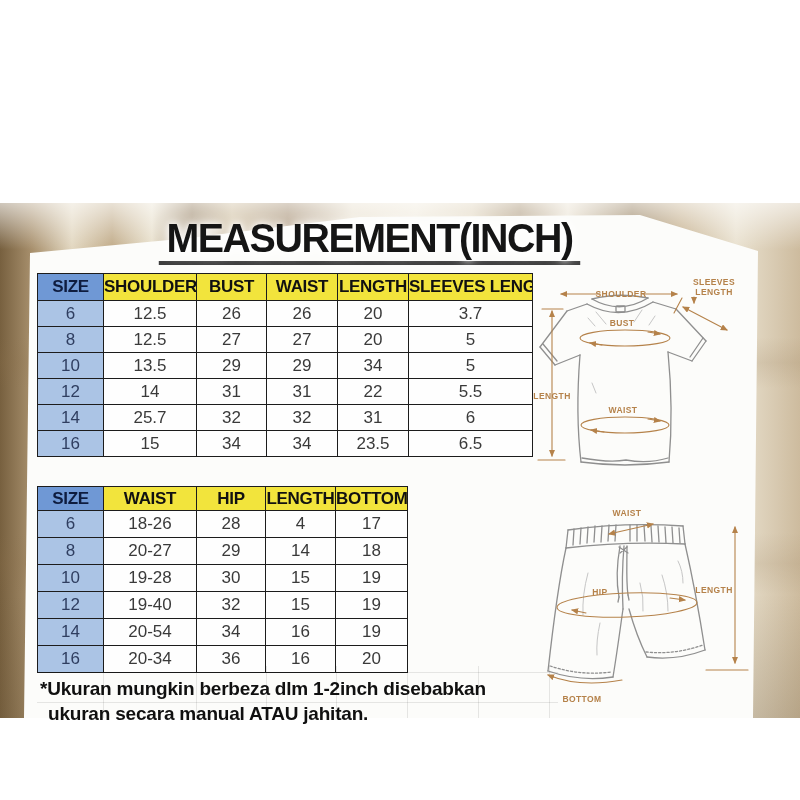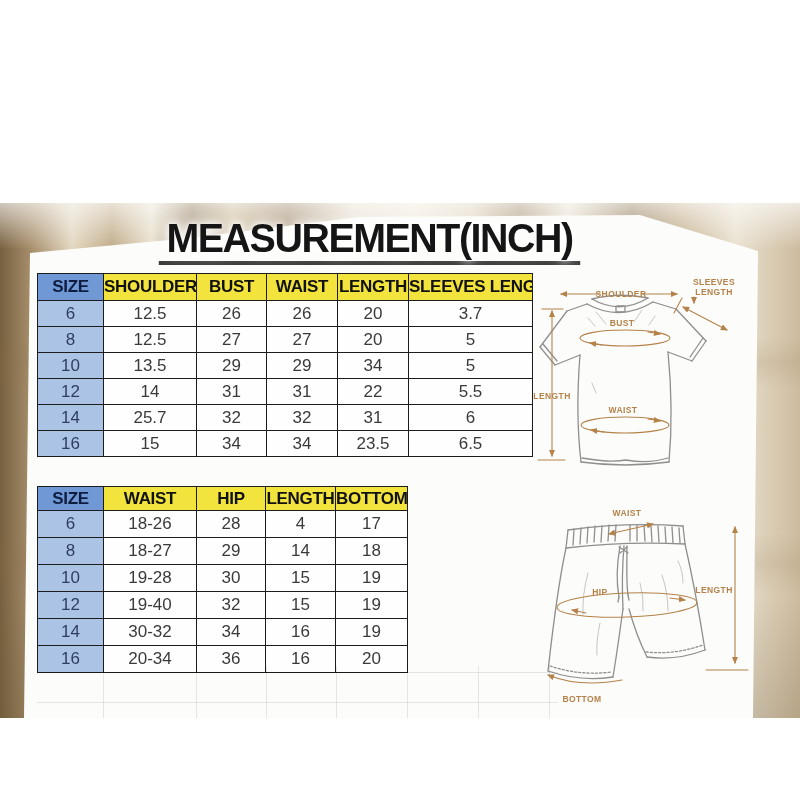--- a/index.html
+++ b/index.html
@@ -162,42 +162,42 @@
       <tbody>
         <tr>
           <td class="size">6</td>
           <td>18-26</td>
           <td>28</td>
           <td>4</td>
           <td>17</td>
         </tr>
         <tr>
           <td class="size">8</td>
-          <td>18-27</td>
+          <td>20-27</td>
           <td>29</td>
           <td>14</td>
           <td>18</td>
         </tr>
         <tr>
           <td class="size">10</td>
           <td>19-28</td>
           <td>30</td>
           <td>15</td>
           <td>19</td>
         </tr>
         <tr>
           <td class="size">12</td>
           <td>19-40</td>
           <td>32</td>
           <td>15</td>
           <td>19</td>
         </tr>
         <tr>
           <td class="size">14</td>
-          <td>30-32</td>
+          <td>20-54</td>
           <td>34</td>
           <td>16</td>
           <td>19</td>
         </tr>
         <tr>
           <td class="size">16</td>
           <td>20-34</td>
           <td>36</td>
           <td>16</td>
           <td>20</td>
@@ -208,20 +208,24 @@
   <div class="vghost" style="left:103px"></div>
   <div class="vghost" style="left:196px"></div>
   <div class="vghost" style="left:266px"></div>
   <div class="vghost" style="left:336px"></div>
   <div class="vghost" style="left:407px"></div>
   <div class="vghost" style="left:478px"></div>
   <div class="vghost" style="left:549px"></div>
   <div class="hghost" style="top:672px"></div>
   <div class="hghost" style="top:702px"></div>
 
+  <div class="footnote">
+    <div class="l1">*Ukuran mungkin berbeza dlm 1-2inch disebabkan</div>
+    <div class="l2">ukuran secara manual ATAU jahitan.</div>
+  </div>
 
   <svg class="diagram tshirt" width="230" height="205" viewBox="0 0 230 205">
     <defs>
       <marker id="ar-t" viewBox="0 0 8 8" markerWidth="7.5" markerHeight="7.5" refX="6" refY="3" orient="auto-start-reverse">
         <path class="annfill" d="M0,0 L7,3 L0,6 Z"></path>
       </marker>
     </defs>
     <g class="garment">
       <path d="M57,36 Q90,54 123,34"></path>
       <path d="M62,31 Q90,47 118,30"></path>

